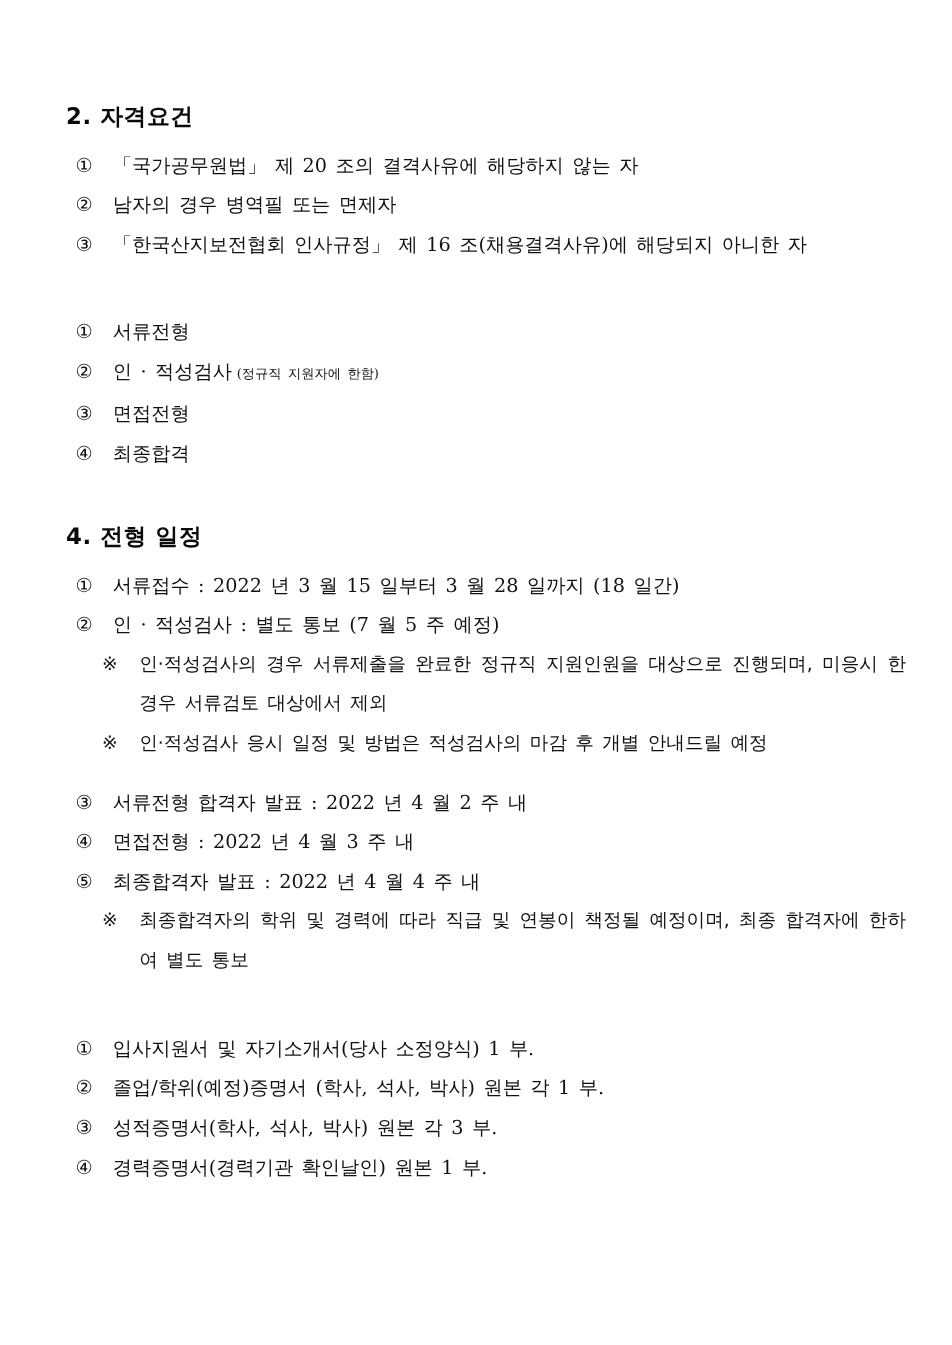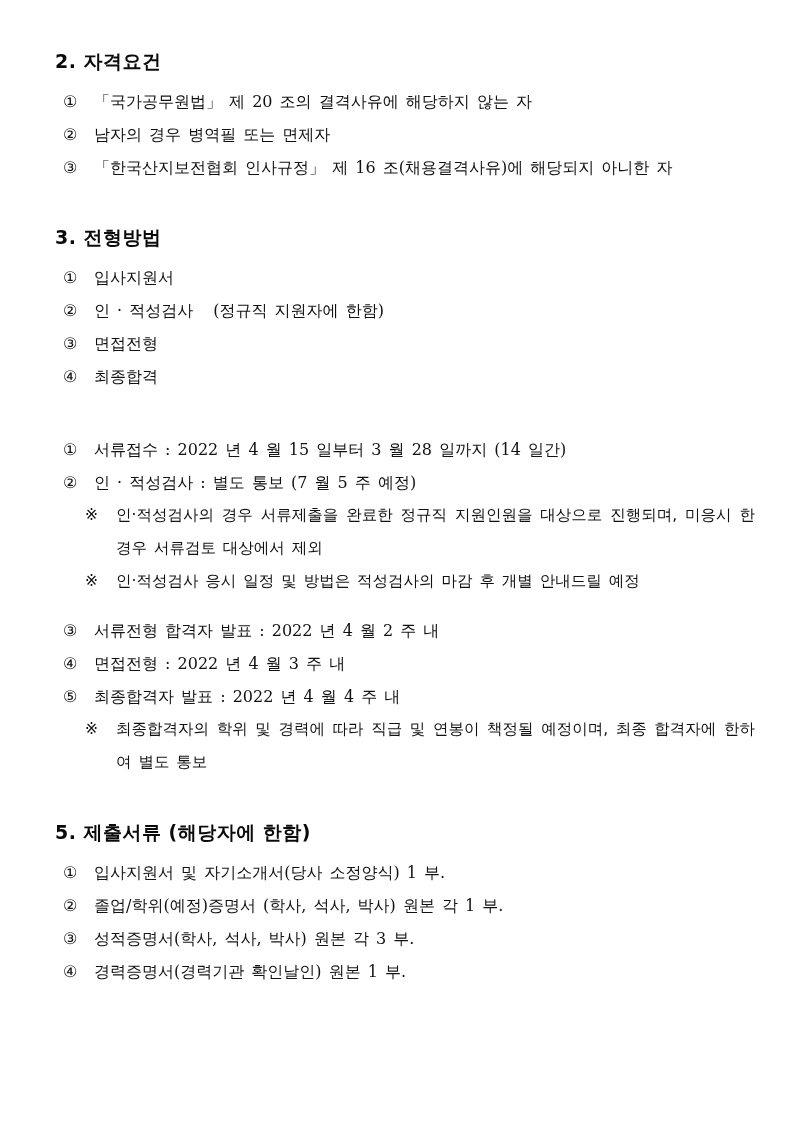--- a/index.html
+++ b/index.html
@@ -11,21 +11,21 @@
     width: 793px;
     height: 1121px;
     color: #111111;
     font-family: "DejaVu Serif", "Liberation Serif", serif;
     overflow: hidden;
   }
   .page {
     box-sizing: border-box;
     width: 793px;
     height: 1121px;
-    padding: 48px 38px 40px 55px;
+    padding: 84px 38px 40px 55px;
     background: #ffffff;
   }
   .section + .section {
     margin-top: 40px;
   }
   .section-title {
     margin: 0 0 10px 0;
     font-family: "DejaVu Sans", "Liberation Sans", sans-serif;
     font-weight: bold;
     font-size: 19px;
@@ -47,22 +47,22 @@
   }
   .item .marker {
     flex: 0 0 22px;
     margin-right: 9px;
     text-align: left;
   }
   .item .item-text {
     flex: 1 1 auto;
   }
   .item .item-note {
-    font-size: 16px;
-    margin-left: 20px;
+    font-size: 11px;
+    margin-left: 4px;
   }
   .item.note {
     padding-left: 30px;
     font-family: "DejaVu Sans", "Liberation Sans", sans-serif;
     font-size: 15.5px;
     line-height: 33px;
   }
   .item.note .item-text {
     text-align: justify;
   }
@@ -87,45 +87,45 @@
       <span class="marker">②</span>
       <span class="item-text">남자의 경우 병역필 또는 면제자</span>
     </div>
     <div class="item">
       <span class="marker">③</span>
       <span class="item-text">「한국산지보전협회 인사규정」  제 16 조(채용결격사유)에 해당되지 아니한 자</span>
     </div>
   </div>
 
   <div class="section">
-    <h2 class="section-title">
-      <span class="sec-num">3.</span><span class="sec-title-text">전형방법</span>
-    </h2>
     <div class="item">
       <span class="marker">①</span>
-      <span class="item-text">입사지원서</span>
+      <span class="item-text">서류전형</span>
     </div>
     <div class="item">
       <span class="marker">②</span>
       <span class="item-text"><span>인 · 적성검사</span><span class="item-note">(정규직 지원자에 한함)</span></span>
     </div>
     <div class="item">
       <span class="marker">③</span>
       <span class="item-text">면접전형</span>
     </div>
     <div class="item">
       <span class="marker">④</span>
       <span class="item-text">최종합격</span>
     </div>
   </div>
 
   <div class="section">
+    <h2 class="section-title">
+      <span class="sec-num">4.</span><span class="sec-title-text">전형 일정</span>
+    </h2>
     <div class="item">
       <span class="marker">①</span>
-      <span class="item-text">서류접수 : 2022 년 4 월 15 일부터 3 월 28 일까지 (14 일간)</span>
+      <span class="item-text">서류접수 : 2022 년 3 월 15 일부터 3 월 28 일까지 (18 일간)</span>
     </div>
     <div class="item">
       <span class="marker">②</span>
       <span class="item-text">인 · 적성검사 : 별도 통보 (7 월 5 주 예정)</span>
     </div>
     <div class="item note">
       <span class="marker">※</span>
       <span class="item-text">인·적성검사의 경우 서류제출을 완료한 정규직 지원인원을 대상으로 진행되며, 미응시 한 경우 서류검토 대상에서 제외</span>
     </div>
     <div class="item note">
@@ -144,23 +144,20 @@
       <span class="marker">⑤</span>
       <span class="item-text">최종합격자 발표 : 2022 년 4 월 4 주 내</span>
     </div>
     <div class="item note">
       <span class="marker">※</span>
       <span class="item-text">최종합격자의 학위 및 경력에 따라 직급 및 연봉이 책정될 예정이며, 최종 합격자에 한하여 별도 통보</span>
     </div>
   </div>
 
   <div class="section">
-    <h2 class="section-title">
-      <span class="sec-num">5.</span><span class="sec-title-text">제출서류 (해당자에 한함)</span>
-    </h2>
     <div class="item">
       <span class="marker">①</span>
       <span class="item-text">입사지원서 및 자기소개서(당사 소정양식) 1 부.</span>
     </div>
     <div class="item">
       <span class="marker">②</span>
       <span class="item-text">졸업/학위(예정)증명서 (학사, 석사, 박사) 원본 각 1 부.</span>
     </div>
     <div class="item">
       <span class="marker">③</span>

